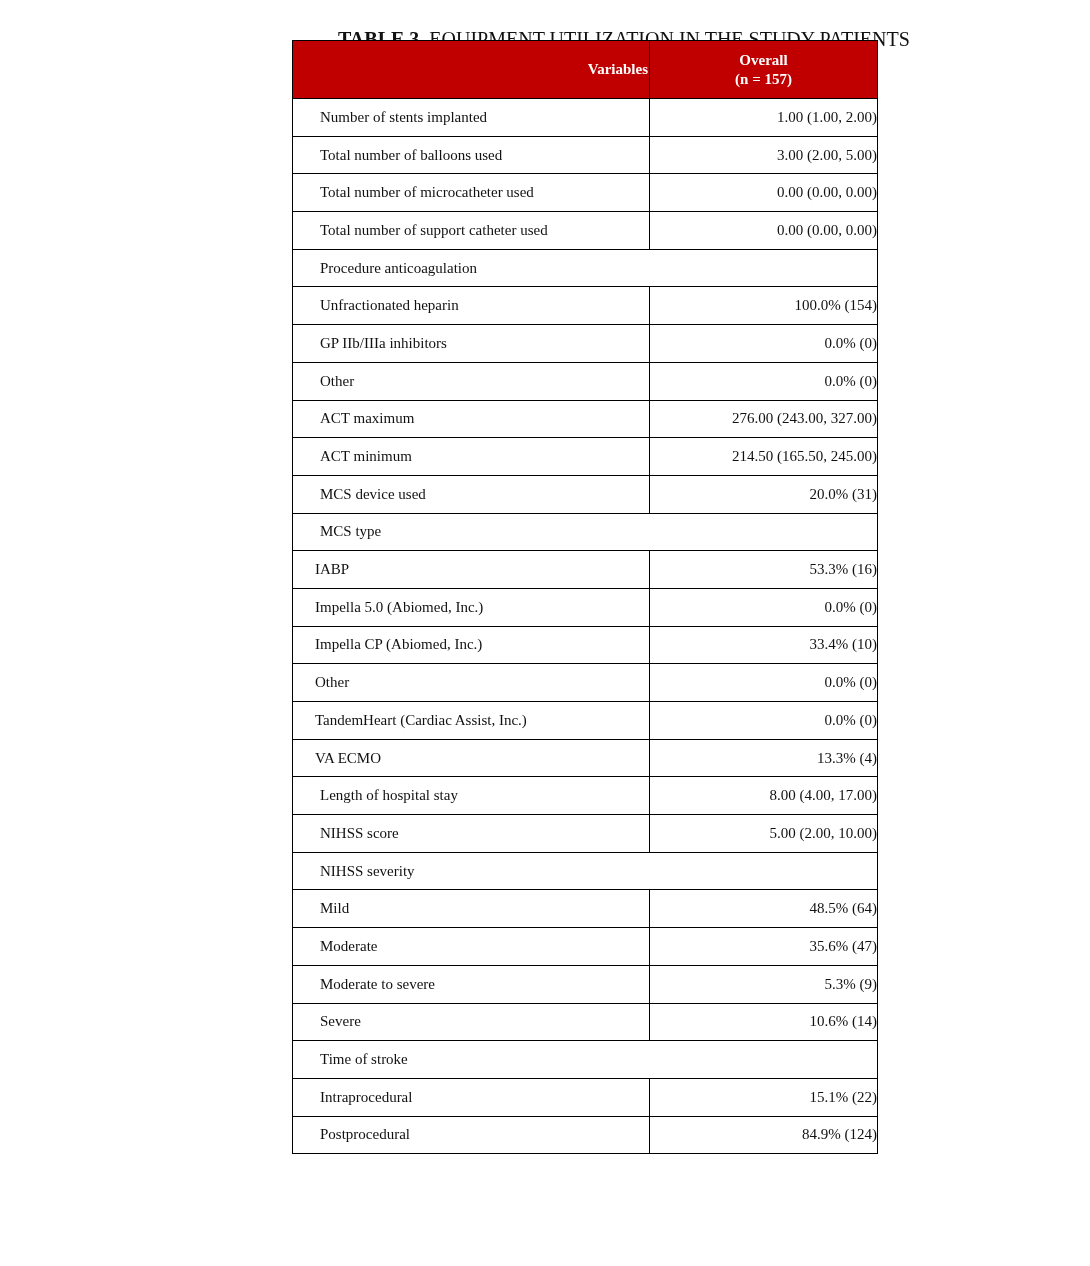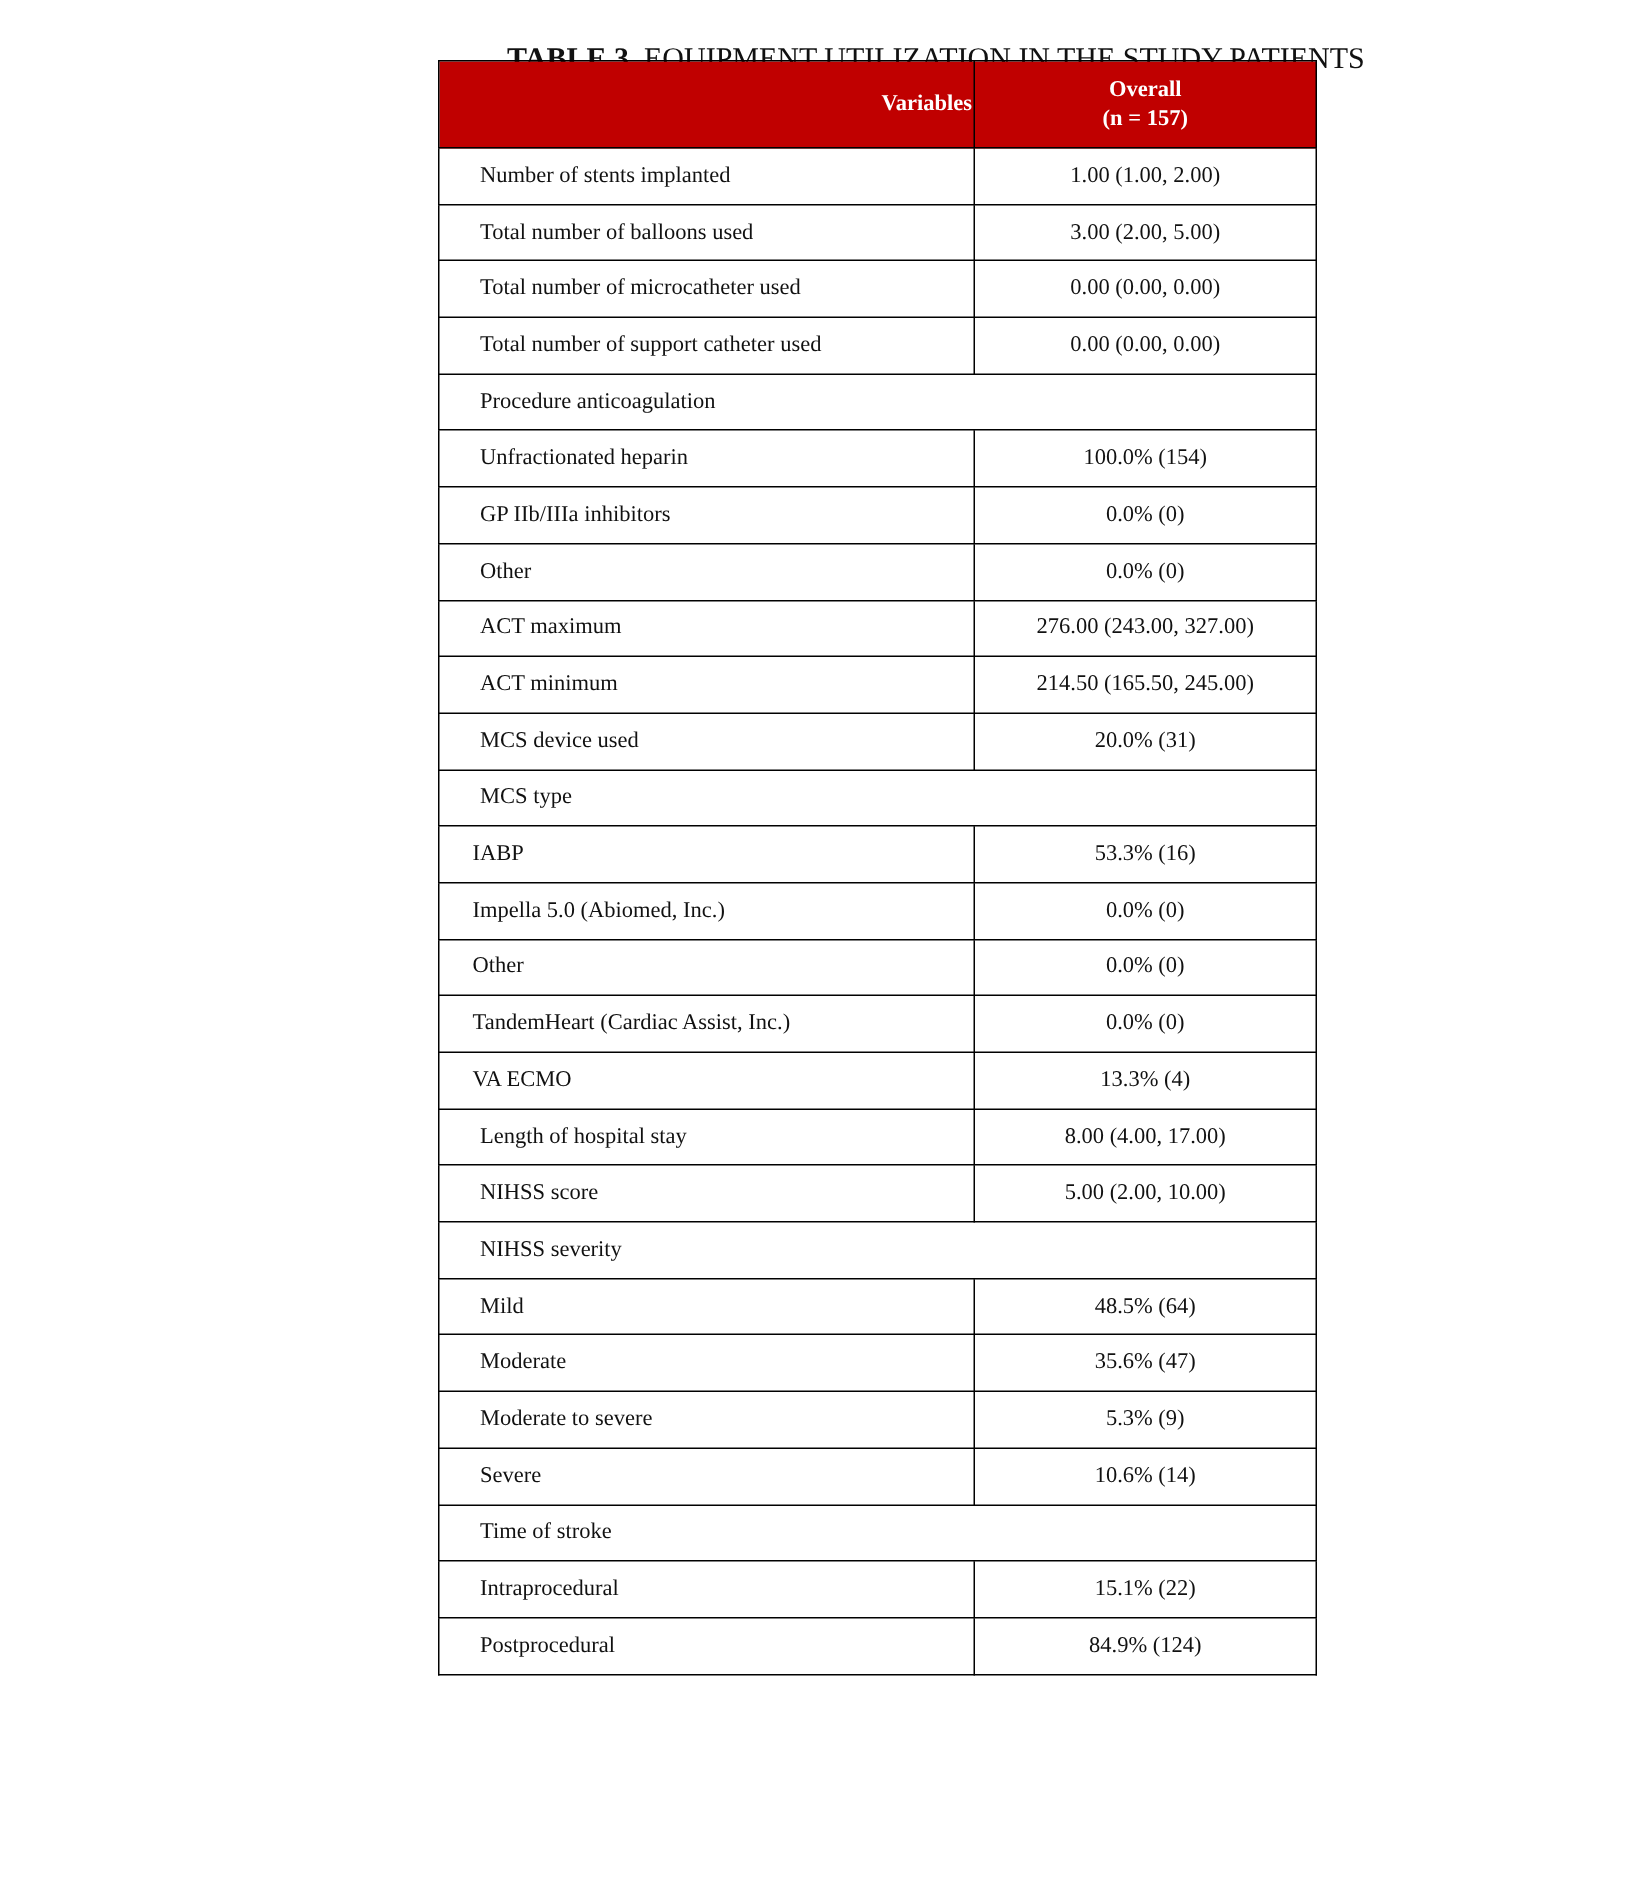--- a/index.html
+++ b/index.html
@@ -7,21 +7,21 @@
   .caption { position:absolute; left:302px; top:28px; font-size:20px; white-space:nowrap;margin-left:36px; }
   .caption b { font-weight:bold; }
   table { position:absolute; left:292px; top:40px; width:586px; border-collapse:collapse; font-size:15px; }
   td, th { border:1px solid #000; }
   th { background:#c00000; color:#fff; font-weight:bold; height:55px; }
   th.var { text-align:right; padding-left:10px; width:345px; }
   th.ovr { text-align:center; line-height:19px; }
   td { height:36.7px; padding:0; }
   td.label { padding-left:27px; }
   td.label.indent { padding-left:22px; }
-  td.val { text-align:center; }
+  td.val { text-align:right; }
 </style>
 </head>
 <body>
 
 <div class="caption"><b>TABLE 3.</b><span> EQUIPMENT UTILIZATION IN THE STUDY PATIENTS</span></div>
 
 <table>
   <thead>
     <tr>
       <th class="var">Variables</th>
@@ -77,20 +77,24 @@
       </tr>
       <tr>
         <td class="label indent">IABP</td>
         <td class="val">53.3% (16)</td>
       </tr>
       <tr>
         <td class="label indent">Impella 5.0 (Abiomed, Inc.)</td>
         <td class="val">0.0% (0)</td>
       </tr>
       <tr>
+        <td class="label indent">Impella CP (Abiomed, Inc.)</td>
+        <td class="val">33.4% (10)</td>
+      </tr>
+      <tr>
         <td class="label indent">Other</td>
         <td class="val">0.0% (0)</td>
       </tr>
       <tr>
         <td class="label indent">TandemHeart (Cardiac Assist, Inc.)</td>
         <td class="val">0.0% (0)</td>
       </tr>
       <tr>
         <td class="label indent">VA ECMO</td>
         <td class="val">13.3% (4)</td>

